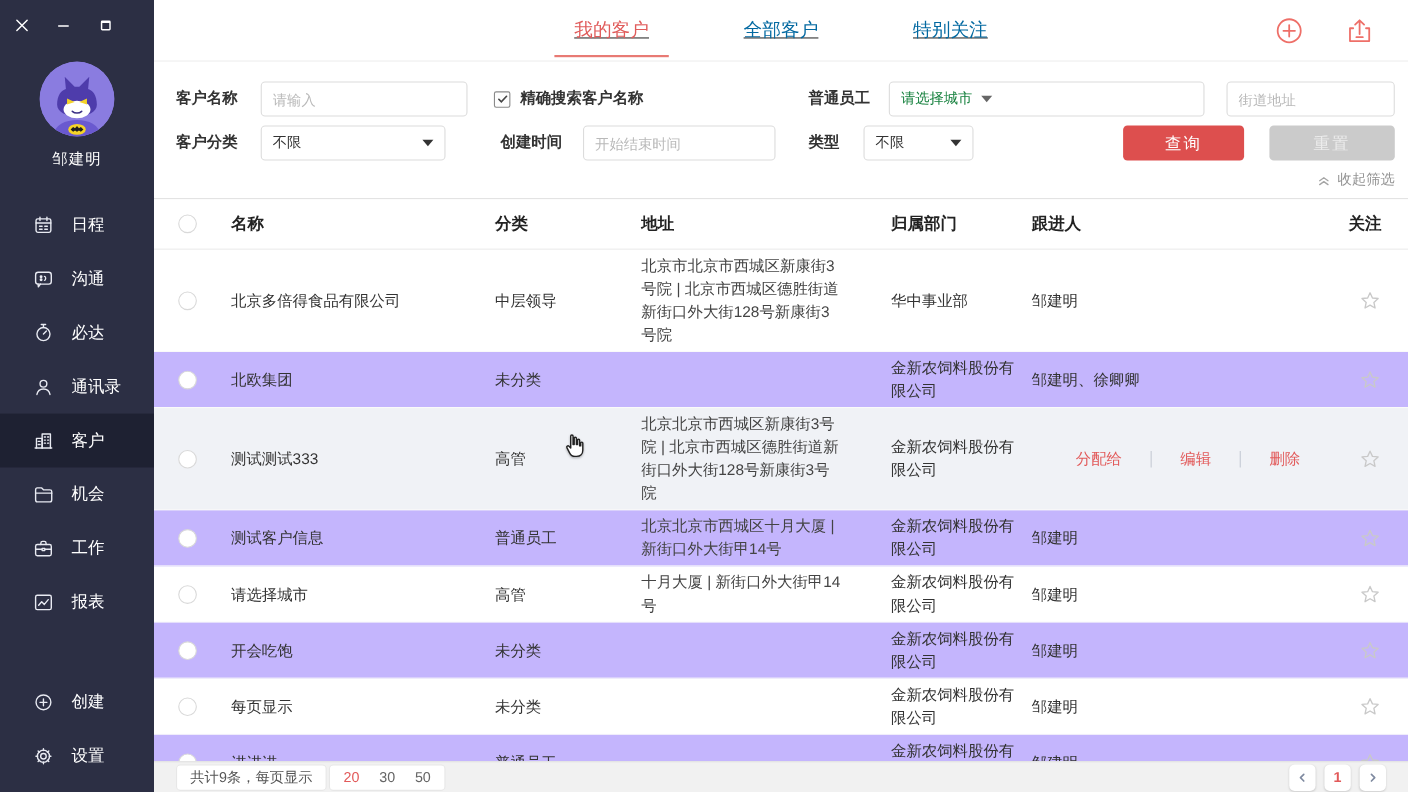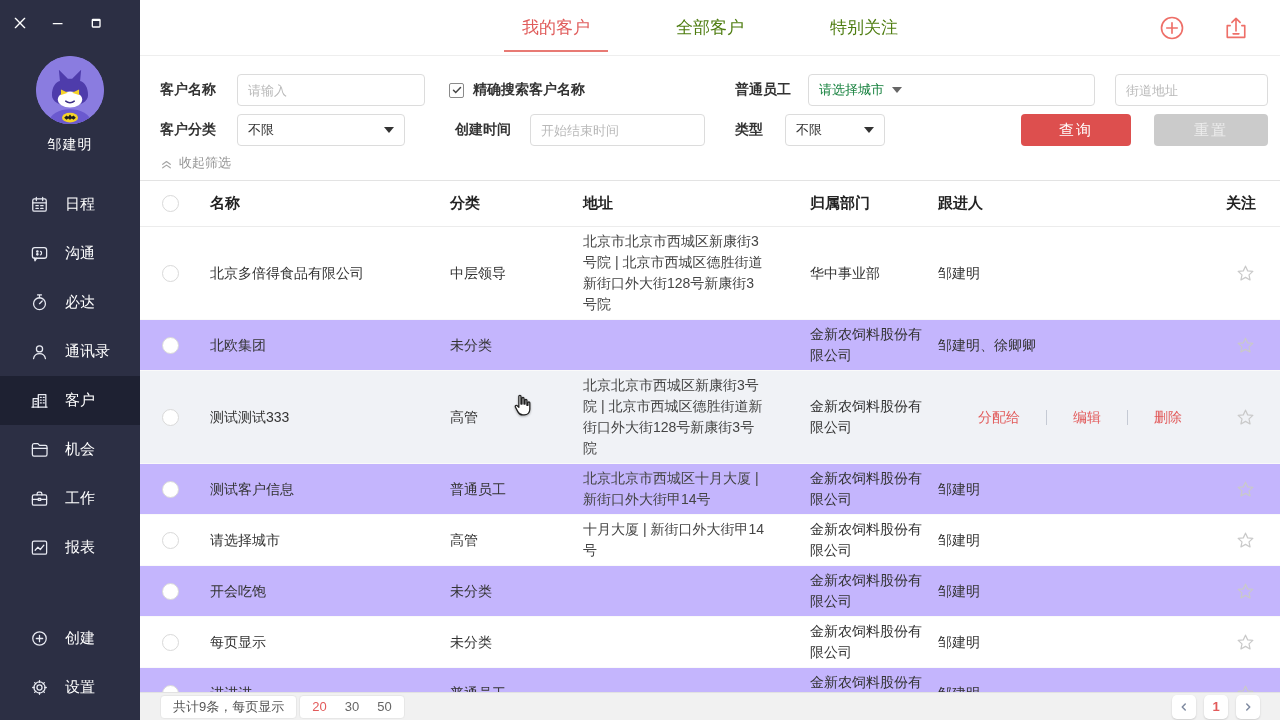--- a/index.html
+++ b/index.html
@@ -18,43 +18,43 @@
   .side-menu { margin-top:26px; }
   .side-item { display:flex; align-items:center; gap:16px; height:49px; padding-left:30px; cursor:pointer; font-size:15px; }
   .side-item.active { background:#1e2132; }
   .side-item .ic { width:19px; height:19px; color:#e8eaf2; }
   .side-item .ic svg { width:19px; height:19px; display:block; }
   .side-bottom { margin-top:auto; padding-bottom:8px; }
 
   
   .main { flex:1; display:flex; flex-direction:column; min-width:0; }
 
-  .tabbar { height:56px; position:relative; display:flex; align-items:center; justify-content:center; gap:86px; border-bottom:1px solid #eeeeee; flex-shrink:0; }
-  .tab { font-size:17px; color:#4d7c0f; cursor:pointer; position:relative; padding:4px 0; }
+  .tabbar { height:56px; position:relative; display:flex; align-items:center; justify-content:center; gap:86px; border-bottom:1px solid #eeeeee; flex-shrink:0;text-decoration:underline; }
+  .tab { font-size:17px; color:#0369a1; cursor:pointer; position:relative; padding:4px 0; }
   .tab.active { color:#e05c5b; }
   .tab.active .underline { position:absolute; left:-18px; right:-18px; bottom:-9px; height:2px; background:#e87a74; }
   .tab-actions { position:absolute; right:30px; top:14px; display:flex; gap:36px; align-items:center; color:#ee6f68; }
   .tab-actions .act { width:28px; height:28px; cursor:pointer; }
   .tab-actions .act svg { width:100%; height:100%; display:block; }
 
   .filters { border-bottom:1px solid #e3e3e3; padding:10px 12px 0 20px; flex-shrink:0; }
   .f-row { display:flex; align-items:center; height:32px; margin-top:8px; }
   .f-label { font-weight:bold; color:#333; flex-shrink:0; }
   .inp { height:32px; border:1px solid #dcdcdc; border-radius:4px; background:#fff; font-size:13px; padding:0 10px; color:#333; font-family:inherit; outline:none; }
   .inp::placeholder { color:#b9b9b9; }
   .sel { height:32px; border:1px solid #dcdcdc; border-radius:4px; background:#fff; display:flex; align-items:center; padding:0 10px; cursor:pointer; font-size:13px; justify-content:space-between; }
   .caret { width:0; height:0; border-left:5px solid transparent; border-right:5px solid transparent; border-top:6px solid #333; margin-left:8px; flex-shrink:0; }
   .caret.gray { border-top-color:#666; }
   .placeholder { color:#15803d; }
   .chk { width:15px; height:15px; border:1px solid #8a8a8a; border-radius:2px; background:#fdfdfd; color:#444; display:flex; align-items:center; justify-content:center; cursor:pointer; flex-shrink:0; }
   .chk svg { width:12px; height:12px; }
   .btn { height:32px; border-radius:4px; font-size:15px; display:flex; align-items:center; justify-content:center; cursor:pointer; letter-spacing:2px; }
   .btn-search { width:110px; background:#dd4f4e; color:#fff; }
   .btn-reset { width:114px; background:#cbcbcb; color:#ececec; }
-  .collapse-row { height:34px; display:flex; align-items:center; justify-content:flex-start; gap:6px; color:#949494; font-size:13px; cursor:pointer; }
+  .collapse-row { height:34px; display:flex; align-items:center; justify-content:flex-end; gap:6px; color:#949494; font-size:13px; cursor:pointer; }
   .collapse-row svg { width:13px; height:13px; color:#a5a5a5; }
 
   
   .grid { flex:1; overflow:hidden; display:flex; flex-direction:column; }
   .thead { display:flex; align-items:center; height:46px; border-bottom:1px solid #ececec; font-weight:bold; font-size:15px; color:#222; flex-shrink:0; }
   .trow { display:flex; align-items:center; min-height:50px; padding:4px 0; line-height:21px; border-bottom:1px solid #fafafa; }
   .trow.alt { background:#c4b5fd; }
   .trow.hover { background:#f0f2f6; }
   .cell { flex-shrink:0; }
   .c-sel { width:60px; display:flex; justify-content:center; }

